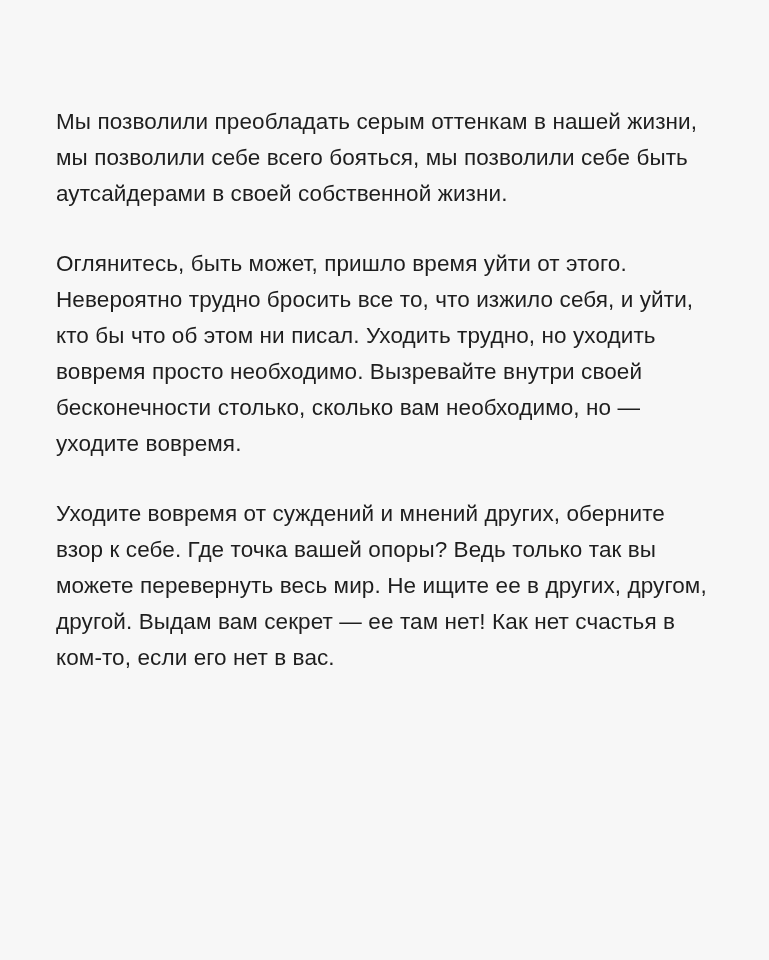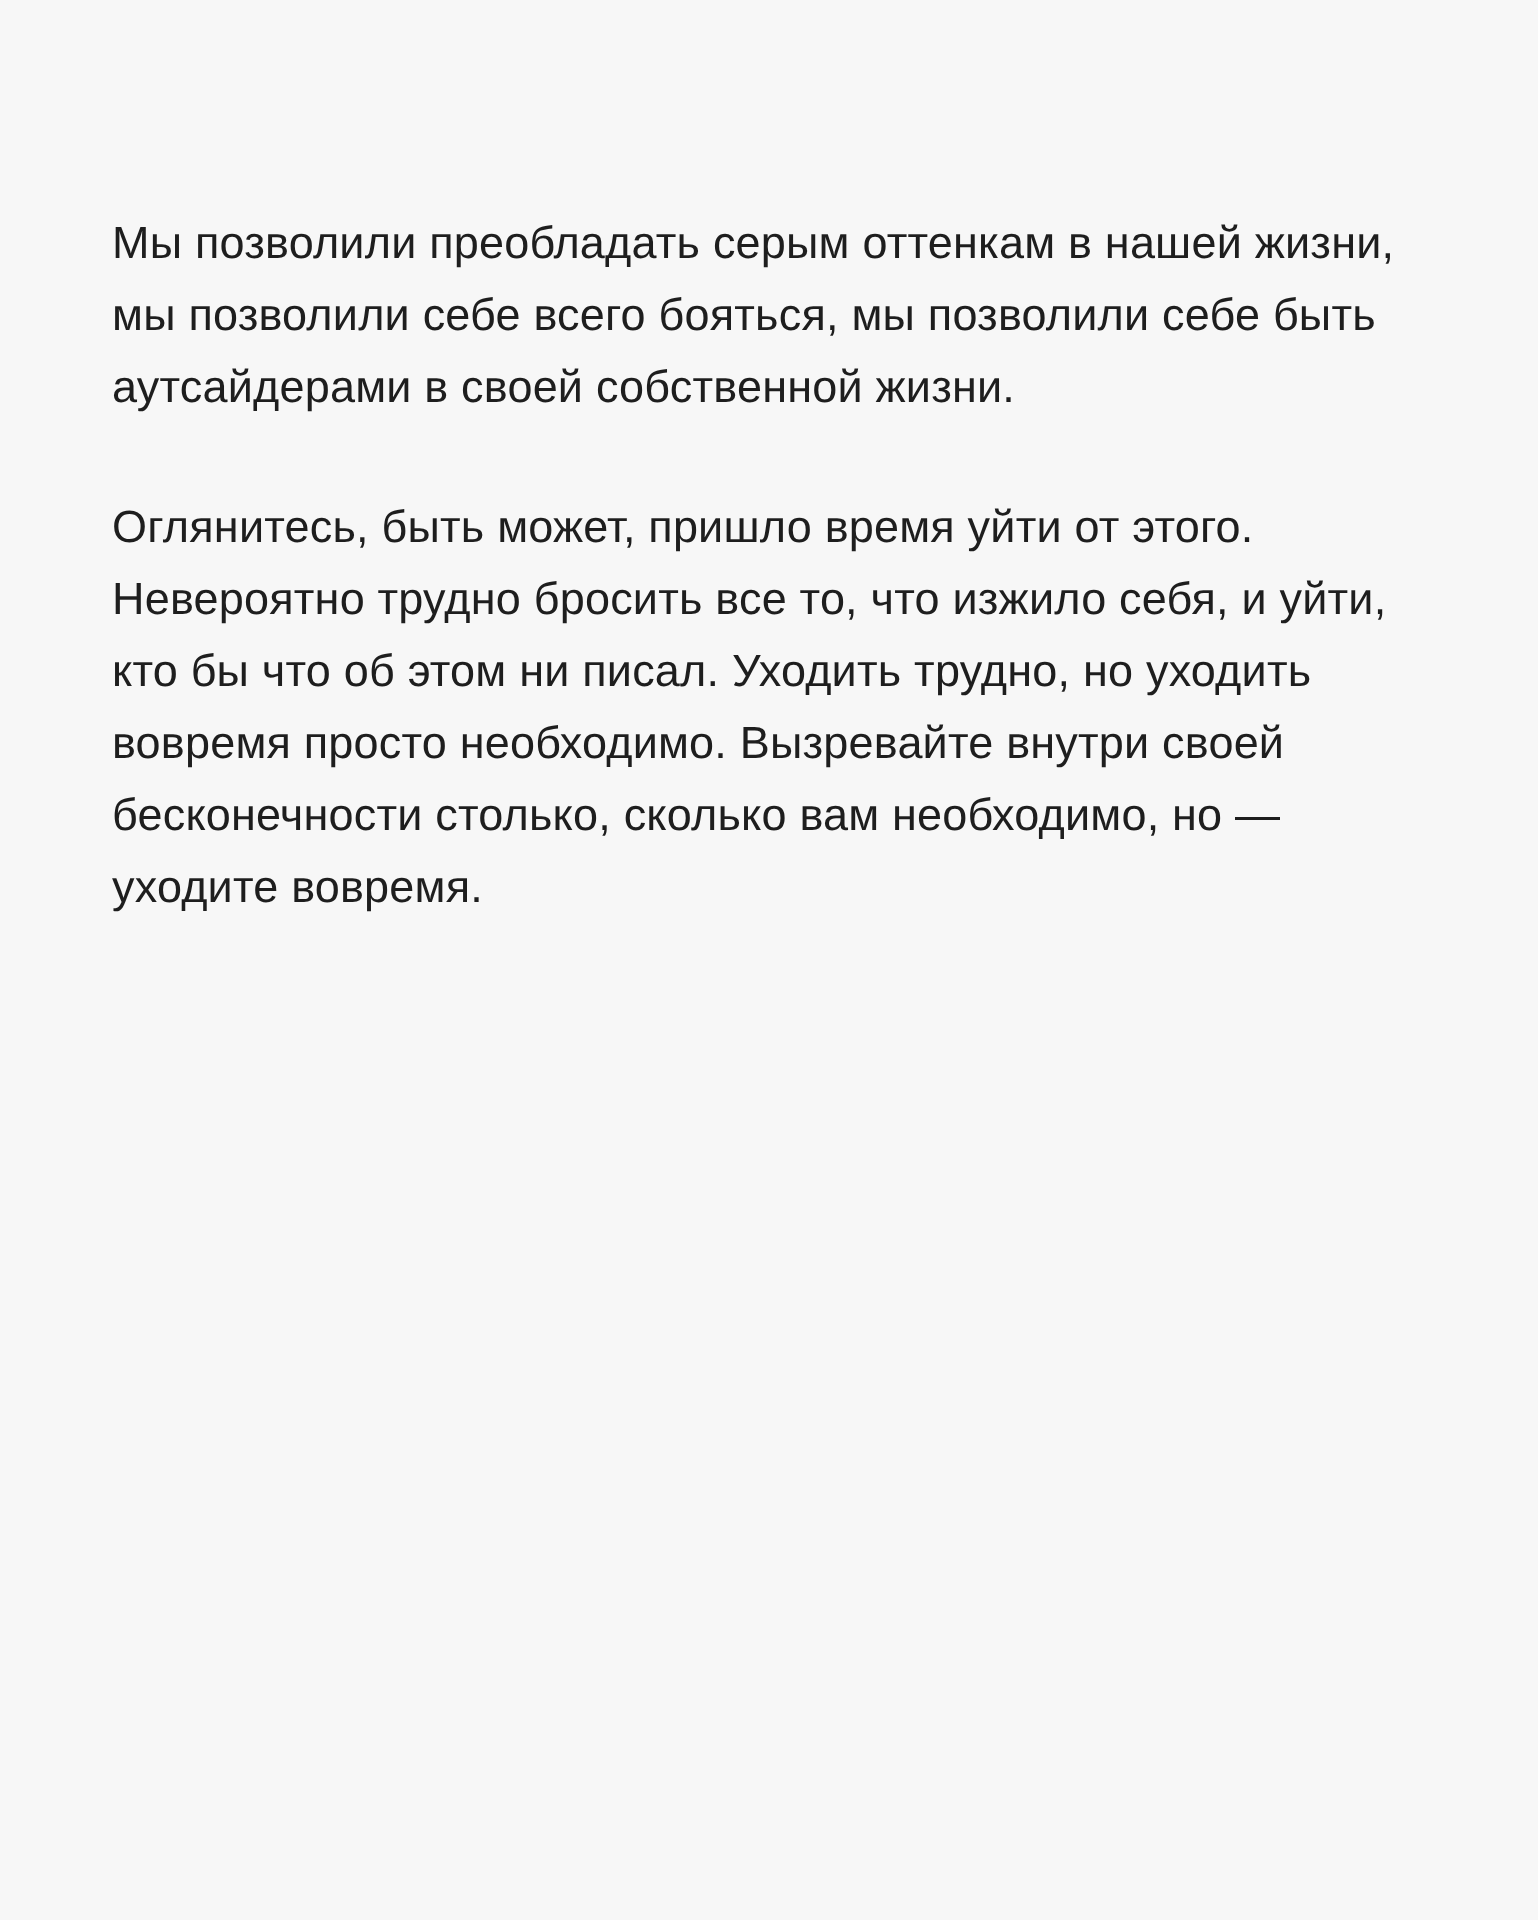--- a/index.html
+++ b/index.html
@@ -37,14 +37,15 @@
     margin-bottom: 0;
   }
 </style>
 </head>
 <body>
 
 <div class="page">
   <div class="text-body">
     <p class="paragraph">Мы позволили преобладать серым оттенкам в нашей жизни, мы позволили себе всего бояться, мы позволили себе быть аутсайдерами в своей собственной жизни.</p>
     <p class="paragraph">Оглянитесь, быть может, пришло время уйти от этого. Невероятно трудно бросить все то, что изжило себя, и уйти, кто бы что об этом ни писал. Уходить трудно, но уходить вовремя просто необходимо. Вызревайте внутри своей бесконечности столько, сколько вам необходимо, но — уходите вовремя.</p>
+    <p class="paragraph">Уходите вовремя от суждений и мнений других, оберните взор к себе. Где точка вашей опоры? Ведь только так вы можете перевернуть весь мир. Не ищите ее в других, другом, другой. Выдам вам секрет — ее там нет! Как нет счастья в ком-то, если его нет в вас.</p>
   </div>
 </div>
 
 </body></html>

